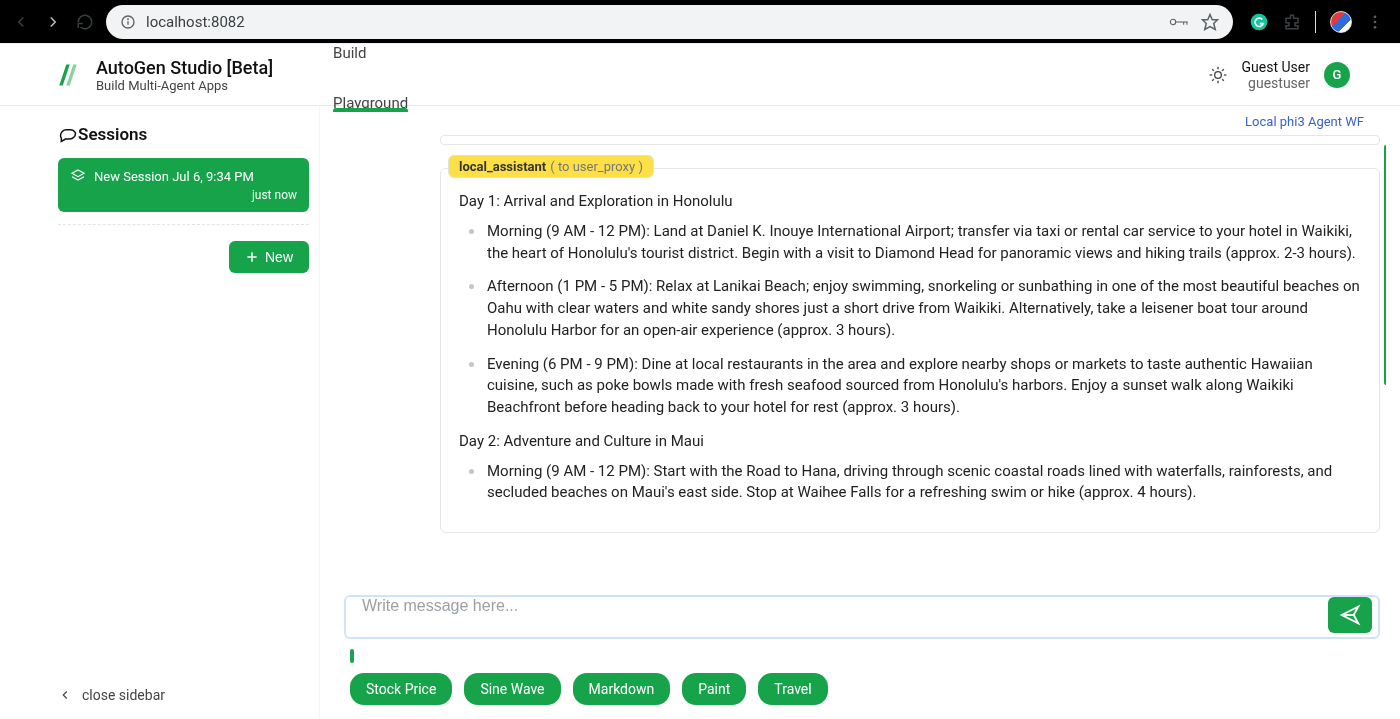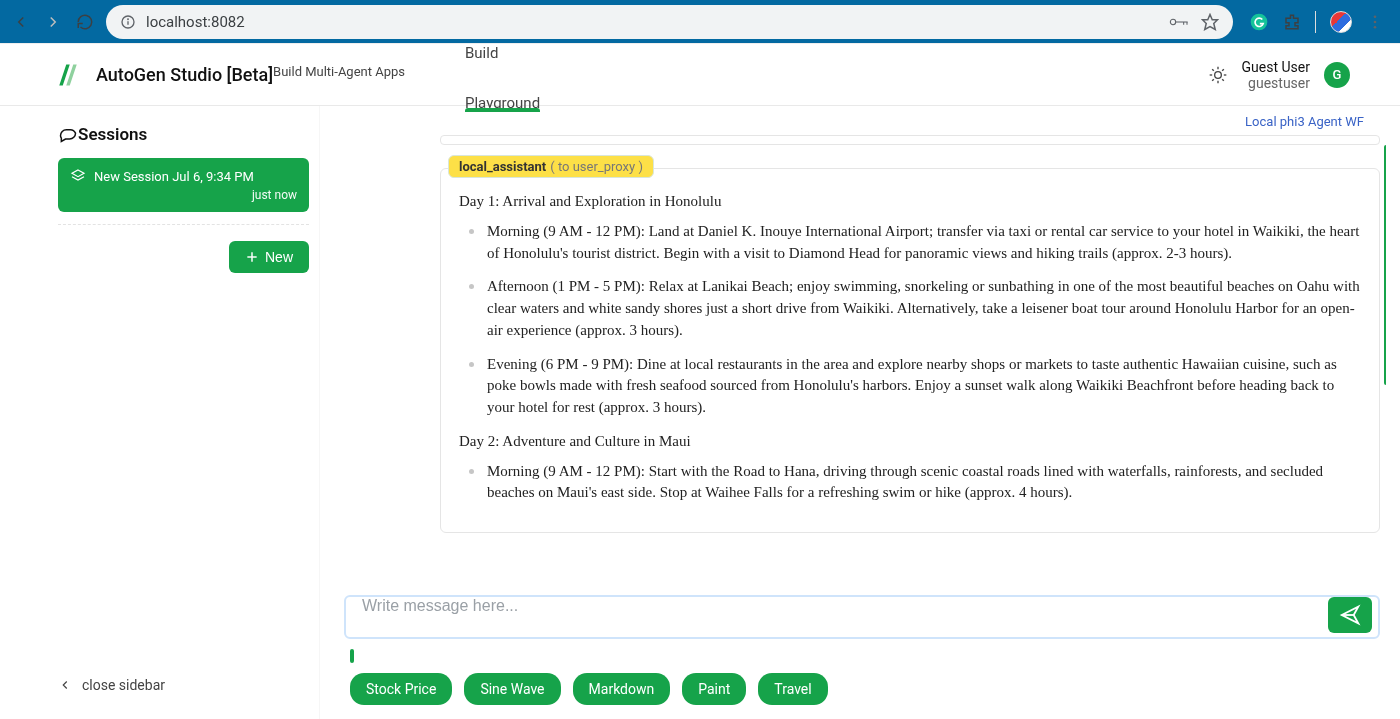--- a/index.html
+++ b/index.html
@@ -1,33 +1,33 @@
 <!DOCTYPE html>
 <html><head>
 <meta charset="utf-8">
 <style>
   * { box-sizing: border-box; margin: 0; padding: 0; }
   body { font-family: -apple-system, BlinkMacSystemFont, "Segoe UI", Roboto, Helvetica, Arial, sans-serif; font-size: 14px; color: #111; background: #fff; }
   
   
-  .browser-bar { height: 44px; background: #0369a1; display: flex; align-items: center; padding: 0 10px; gap: 10px; }
+  .browser-bar { height: 44px; background: #000000; display: flex; align-items: center; padding: 0 10px; gap: 10px; }
   .nav-btn { width: 22px; height: 22px; display: flex; align-items: center; justify-content: center; color: #3c4043; border-radius: 50%; font-size: 18px; }
   .nav-btn.disabled { color: #bdbdbd; }
   .addr-bar { flex: 1; background: #f1f3f4; border-radius: 22px; height: 34px; display: flex; align-items: center; padding: 0 14px; gap: 10px; color: #5f6368; }
   .addr-text { color: #3c4043; font-size: 15px; }
   .addr-right { display: flex; align-items: center; gap: 12px; margin-left: auto;}
   .chrome-icons { display: flex; align-items: center; gap: 14px; padding: 0 6px; }
   .profile-dot { width: 22px; height: 22px; border-radius: 50%; background: linear-gradient(135deg,#e73838 0 40%, #2d6cdf 40% 70%, #fff 70%); border:1px solid #ddd;}
   .divider-v { width:1px; height:22px; background:#ddd; }
   .browser-bottom-border { border-bottom: 1px solid #eee; }
 
   
   .app-header { height: 62px; display: flex; align-items: center; padding: 0 50px 0 16px; border-bottom: 1px solid #e9e9e9; }
   .logo { width: 28px; height: 28px; margin: 0 14px 0 38px; }
-  .app-title-block { display: flex; flex-direction: row; }
+  .app-title-block { display: flex; flex-direction: column; }
   .app-title { font-size: 18px; font-weight: 500; }
   .app-subtitle { font-size: 13px; color: #444; }
   .tabs { display: flex; gap: 32px; margin-left: 60px; height: 100%; flex-direction: column; }
   .tab { display: flex; align-items: center; font-size: 15px; color: #444; height: 100%; position: relative; cursor: pointer;}
   .tab.active::after { content:""; position:absolute; bottom:0; left:0; right:0; height:4px; background:#16a34a; border-radius:3px 3px 0 0;}
   .header-right { margin-left: auto; display: flex; align-items: center; gap: 14px; }
   .user-block { text-align: right; }
   .user-name { font-size: 14px; }
   .user-id { font-size: 14px; color: #666; }
   .avatar { width: 26px; height: 26px; border-radius: 50%; background: #16a34a; color: #fff; display: flex; align-items: center; justify-content: center; font-size: 13px; font-weight: 500;}
@@ -35,30 +35,30 @@
   
   .main { display: flex; height: calc(719px - 44px - 62px); }
   .sidebar { width: 320px; padding: 18px 10px 10px 58px; border-right: 1px solid #f6f6f6; display:flex; flex-direction:column; position:relative;}
   .side-title-row { display:flex; align-items:center; gap:0; font-size:17px; font-weight:600; margin-bottom:14px;}
   .session-card { background:#16a34a; color:#fff; border-radius:6px; padding:10px 12px; font-size:13px; display:flex; flex-direction:column; gap:4px;}
   .session-row1 { display:flex; align-items:center; gap:8px; }
   .session-row2 { font-size:12px; text-align:right; opacity:.95;}
   .divider-dash { border-top:1px dashed #e3e3e3; margin:12px 0 16px 0;}
   .new-btn-row { display:flex; justify-content:flex-end;}
   .new-btn { background:#16a34a; color:#fff; border:none; border-radius:6px; padding:8px 16px; font-size:14px; display:flex; align-items:center; gap:6px; cursor:pointer;}
-  .close-sidebar { position:absolute; bottom:26px; left:58px; color:#444; font-size:14px; display:flex; align-items:center; gap:10px; cursor:pointer;}
+  .close-sidebar { position:absolute; bottom:16px; left:58px; color:#444; font-size:14px; display:flex; align-items:center; gap:10px; cursor:pointer;}
   
   
   .content { flex:1; display:flex; flex-direction:column; padding: 0 14px 0 18px;}
   .wf-label { text-align:right; color:#3a63c6; font-size:13px; padding:8px 22px 6px 0;}
   .chat-scroll { flex:1; overflow:hidden; padding: 0 6px 0 102px; position:relative;}
   .msg-box { border:1px solid #e5e5e5; border-radius:4px; height:10px; margin-bottom:10px;}
   .msg-header-chip { display:inline-flex; align-items:center; background:#fde047; border:1px solid #d9e6db; border-radius:6px; padding:3px 10px; font-size:13px; color:#333; gap:4px; margin-left:8px;}
   .msg-header-chip .to { color:#777; }
-  .msg-card { border:1px solid #e5e5e5; border-radius:6px; padding:16px 18px 16px 18px; margin-top:-10px;font-family:Liberation Serif, serif;}
+  .msg-card { border:1px solid #e5e5e5; border-radius:6px; padding:16px 18px 16px 18px; margin-top:-10px;}
   .msg-body { color:#222; font-size:15px; line-height:1.45;}
   .msg-body p { margin:6px 0 8px 0; }
   .msg-body ul { list-style:none; padding:0; margin:4px 0 10px 0;}
   .msg-body li { position:relative; padding-left:28px; margin:6px 0 12px 0;}
   .msg-body li::before { content:""; position:absolute; left:10px; top:8px; width:5px; height:5px; border-radius:50%; background:#c6c6c6;}
   .scrollbar-thumb { position:absolute; right:-2px; top:10px; width:4px; height:240px; background:#16a34a; border-radius:3px;}
 
   
   .input-wrap { padding: 10px 6px 4px 6px; }
   .input-box { border:2px solid #cfe4fb; border-radius:6px; height:44px; display:flex; align-items:flex-start; padding:0 6px 0 16px; }

